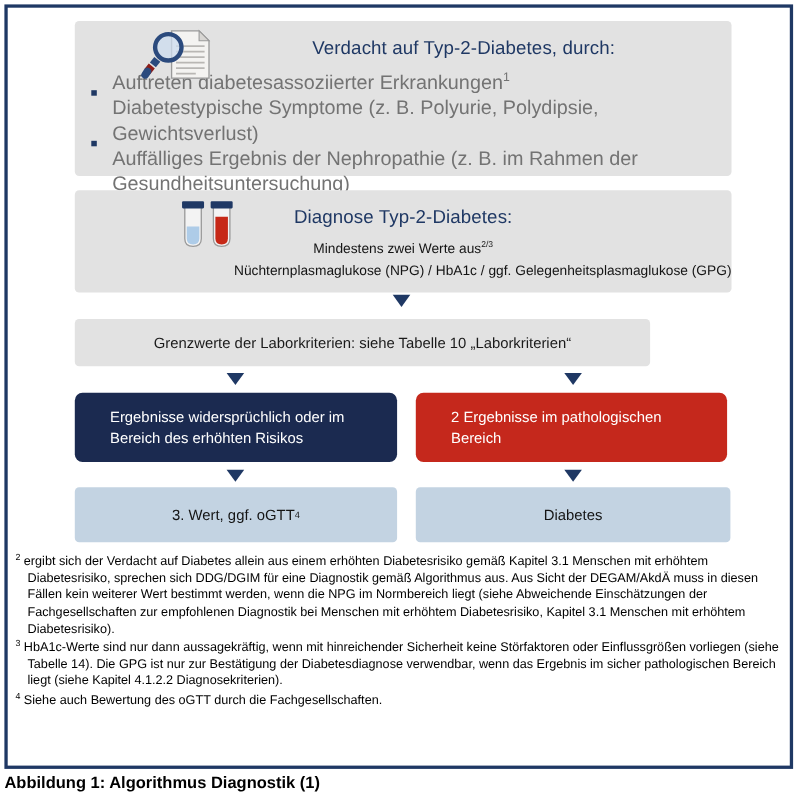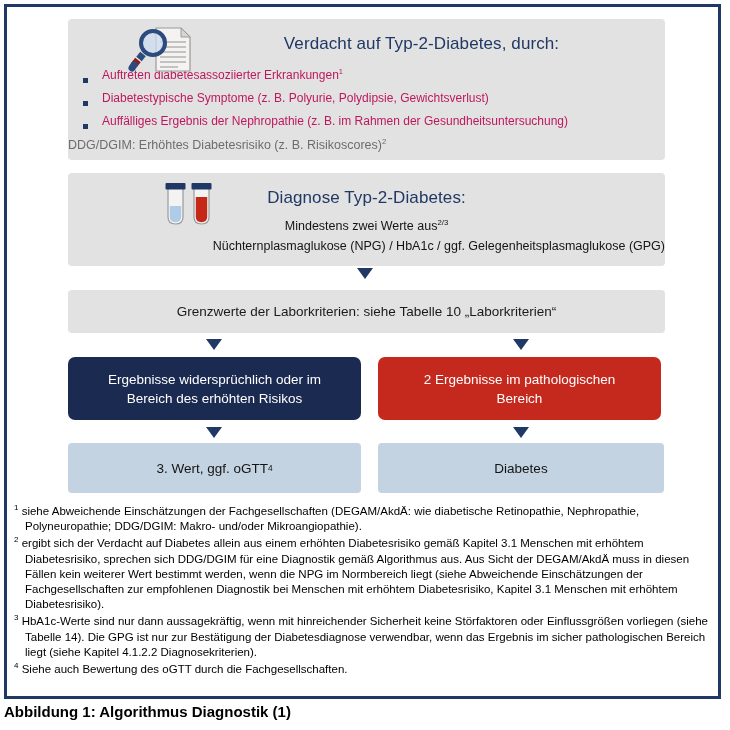--- a/index.html
+++ b/index.html
@@ -5,51 +5,51 @@
   html,body{margin:0;padding:0;background:#ffffff;}
   body{width:730px;height:730px;font-family:"Liberation Sans",sans-serif;color:#000;}
   .page{position:relative;width:730px;height:730px;background:#fff;overflow:hidden;}
 
   .frame{position:absolute;left:4px;top:4px;width:711px;height:689px;
          border:3px solid #1f3864;background:#fff;}
 
   .graybox{position:absolute;background:#e2e2e2;border-radius:4px;}
   .box1{left:61px;top:12px;width:597px;height:141px;}
   .box2{left:61px;top:166px;width:597px;height:93px;}
-  .box3{left:61px;top:283px;width:597px;height:43px;display:flex;align-items:center;justify-content:center;
+  .box3{left:61px;top:283px;width:523px;height:43px;display:flex;align-items:center;justify-content:center;
         font-size:13.5px;color:#1a1a1a;}
 
   .hdr-icon{position:absolute;}
   .box1 .hdr-icon{left:58px;top:7px;}
   .box2 .hdr-icon{left:91px;top:9px;}
 
   .box-title{padding-top:15px;text-align:center;color:#1f3864;font-size:17px;letter-spacing:.1px;}
   .box1 .box-title{padding-left:110px;}
 
   .bullets{margin-top:10px;padding-left:15px;}
-  .bullet-row{display:flex;align-items:center;line-height:23px;font-size:12px;color:#be185d;}
+  .bullet-row{display:flex;align-items:flex-end;line-height:23px;font-size:18px;color:#737373;}
   .bullet-sq{flex:0 0 auto;width:5px;height:5px;background:#1f3864;margin:9px 14px 0 0;}
   .note-line{margin-top:4px;font-size:12.5px;color:#6d6d6d;line-height:17px;}
 
   .b2-line1{margin-top:11px;text-align:center;font-size:12.5px;color:#141414;}
   .b2-line2{margin-top:6px;text-align:right;font-size:12.5px;color:#141414;}
 
   sup{font-size:0.62em;line-height:0;}
 
   .arrow{position:absolute;width:0;height:0;
          border-left:8px solid transparent;border-right:8px solid transparent;
          border-top:11px solid #1f3864;}
   .arrow-mid{left:350px;top:261px;}
   .arrow-l1{left:199px;top:332px;}
   .arrow-r1{left:506px;top:332px;}
   .arrow-l2{left:199px;top:420px;}
   .arrow-r2{left:506px;top:420px;}
 
   .colorbox{position:absolute;top:350px;height:63px;border-radius:7px;display:flex;align-items:center;
-            justify-content:center;text-align:center;color:#fff;font-size:13.5px;line-height:19px;
+            justify-content:center;text-align:left;color:#fff;font-size:13.5px;line-height:19px;
             padding:0 32px;box-sizing:border-box;}
   .navybox{left:61px;width:293px;background:#1b2a50;}
   .redbox{left:371px;width:283px;background:#c5281c;}
 
   .lbbox{position:absolute;top:436px;height:50px;border-radius:4px;background:#c3d3e2;
          display:flex;align-items:center;justify-content:center;font-size:13.5px;color:#141414;}
   .lb-left{left:61px;width:293px;}
   .lb-right{left:371px;width:286px;}
 
   .footnotes{position:absolute;left:7px;top:497px;width:703px;font-size:11.5px;line-height:15.2px;color:#000;}
@@ -130,21 +130,20 @@
     <div class="arrow arrow-l2"></div>
     <div class="arrow arrow-r2"></div>
 
     <div class="lbbox lb-left">
         <span>3. Wert, ggf. oGTT</span>
         <sup>4</sup>
       </div>
     <div class="lbbox lb-right">Diabetes</div>
 
     <div class="footnotes">
-      <div class="fn"><sup>1</sup> <span>siehe Abweichende Einschätzungen der Fachgesellschaften (DEGAM/AkdÄ: wie diabetische Retinopathie, Nephropathie, Polyneuropathie; DDG/DGIM: Makro- und/oder Mikroangiopathie).</span></div>
       <div class="fn"><sup>2</sup> <span>ergibt sich der Verdacht auf Diabetes allein aus einem erhöhten Diabetesrisiko gemäß Kapitel 3.1 Menschen mit erhöhtem Diabetesrisiko, sprechen sich DDG/DGIM für eine Diagnostik gemäß Algorithmus aus. Aus Sicht der DEGAM/AkdÄ muss in diesen Fällen kein weiterer Wert bestimmt werden, wenn die NPG im Normbereich liegt (siehe Abweichende Einschätzungen der Fachgesellschaften zur empfohlenen Diagnostik bei Menschen mit erhöhtem Diabetesrisiko, Kapitel 3.1 Menschen mit erhöhtem Diabetesrisiko).</span></div>
       <div class="fn"><sup>3</sup> <span>HbA1c-Werte sind nur dann aussagekräftig, wenn mit hinreichender Sicherheit keine Störfaktoren oder Einflussgrößen vorliegen (siehe Tabelle 14). Die GPG ist nur zur Bestätigung der Diabetesdiagnose verwendbar, wenn das Ergebnis im sicher pathologischen Bereich liegt (siehe Kapitel 4.1.2.2 Diagnosekriterien).</span></div>
       <div class="fn"><sup>4</sup> <span>Siehe auch Bewertung des oGTT durch die Fachgesellschaften.</span></div>
     </div>
   </div>
 
   <div class="caption">Abbildung 1: Algorithmus Diagnostik (1)</div>
 </div>
 
 </body></html>

